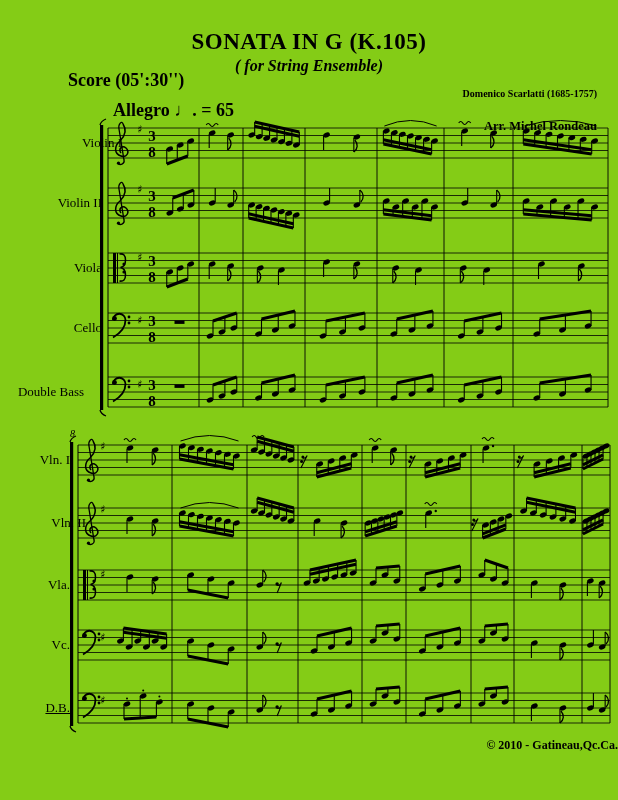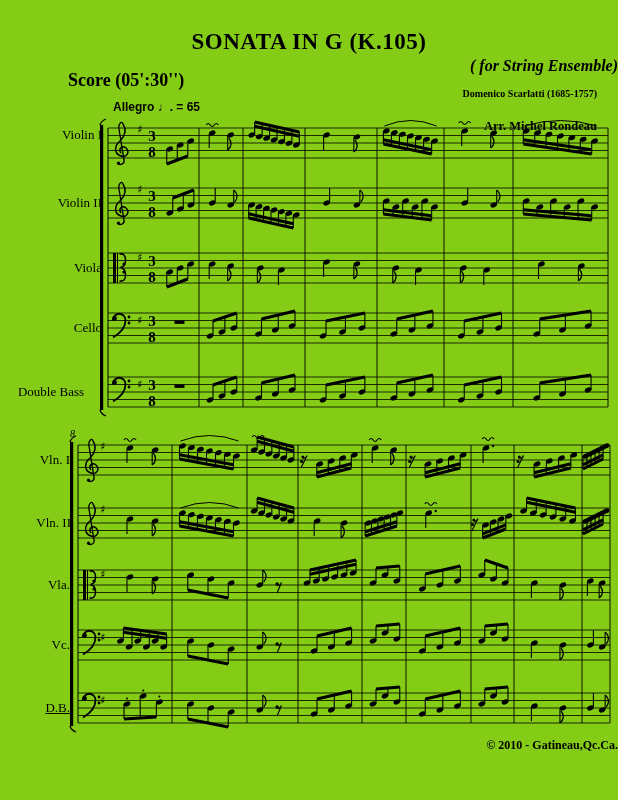--- a/index.html
+++ b/index.html
@@ -1,27 +1,27 @@
 <!DOCTYPE html>
 <html><head>
 <meta charset="utf-8">
 <style>
   html,body{margin:0;padding:0;background:#fff;}
   .page{position:relative;width:618px;height:800px;background:#84cc16;color:#000;
         font-family:"Liberation Serif",serif;overflow:hidden;}
   .page svg{position:absolute;left:0;top:0;}
   .title{position:absolute;left:0;top:29px;width:618px;text-align:center;
          font-size:23px;font-weight:bold;letter-spacing:.5px;}
-  .subtitle{position:absolute;left:0;top:57px;width:618px;text-align:right;
+  .subtitle{position:absolute;left:0;top:57px;width:618px;text-align:center;
             font-size:16px;font-weight:bold;font-style:italic;}
   .score-label{position:absolute;left:68px;top:70px;font-size:18px;font-weight:bold;}
   .composer{position:absolute;right:21px;top:88px;font-size:10px;font-weight:bold;}
   .arranger{position:absolute;right:21px;top:119px;font-size:12.5px;font-weight:bold;}
-  .tempo{position:absolute;left:113px;top:100px;font-size:12px;font-weight:bold;
-         font-family:Liberation Sans, sans-serif;}
+  .tempo{position:absolute;left:113px;top:100px;font-size:18px;font-weight:bold;
+         font-family:Liberation Serif, serif;}
   .inst-label{position:absolute;text-align:right;font-size:13px;line-height:18px;}
   .mnum{position:absolute;font-size:10px;font-style:italic;}
   .footer{position:absolute;left:0;top:738px;width:618px;text-align:right;
           font-size:12px;font-weight:bold;}
 </style>
 </head>
 <body>
 
 <div class="page">
   <div class="title">SONATA IN G (K.105)</div>
@@ -808,24 +808,24 @@
       <ellipse cx="562.96" cy="708" rx="3.4" ry="2.4" fill="#000" transform="rotate(-20 562.96 708)"></ellipse>
       <line x1="559.96" y1="709" x2="559.96" y2="723" stroke="#000" stroke-width="1.1"></line>
       <path d="M559.96,723 c4,-3 4.5,-8 1,-12" fill="none" stroke="#000" stroke-width="1.3"></path>
       <ellipse cx="590.4" cy="708" rx="3.4" ry="2.4" fill="#000" transform="rotate(-20 590.4 708)"></ellipse>
       <line x1="593.4" y1="707" x2="593.4" y2="693" stroke="#000" stroke-width="1.1"></line>
       <ellipse cx="602.16" cy="710" rx="3.4" ry="2.4" fill="#000" transform="rotate(-20 602.16 710)"></ellipse>
       <line x1="605.16" y1="709" x2="605.16" y2="695" stroke="#000" stroke-width="1.1"></line>
       <path d="M605.16,695 c4,3 4.5,8 1,12" fill="none" stroke="#000" stroke-width="1.3"></path>
     </svg>
   <div class="footer">© 2010 - Gatineau,Qc.Ca.</div>
-<div class="inst-label" style="left: 0px; width: 102px; top: 126px;">Violin I</div>
+<div class="inst-label" style="left: 0px; width: 102px; top: 134px; padding-left: 20px;">Violin I</div>
     <div class="inst-label" style="left: 0px; width: 102px; top: 194px;">Violin II</div>
     <div class="inst-label" style="left: 0px; width: 102px; top: 259px;">Viola</div>
     <div class="inst-label" style="left: 0px; width: 102px; top: 319px;">Cello</div>
     <div class="inst-label" style="left: 0px; width: 102px; top: 383px; text-align: center;">Double Bass</div>
     <div class="inst-label" style="left: 0px; width: 70px; top: 451px;">Vln. I</div>
-    <div class="inst-label" style="left: 1px; width: 70px; top: 514px;">Vln. II</div>
+    <div class="inst-label" style="left: 16px; width: 70px; top: 514px;">Vln. II</div>
     <div class="inst-label" style="left: 0px; width: 70px; top: 576px;">Vla.</div>
     <div class="inst-label" style="left: 0px; width: 70px; top: 636px;">Vc.</div>
     <div class="inst-label" style="left: 0px; width: 70px; top: 699px; text-decoration: underline;">D.B.</div>
     <div class="mnum" style="left: 70px; top: 428px;">8</div>
   </div>
 
 </body></html>

